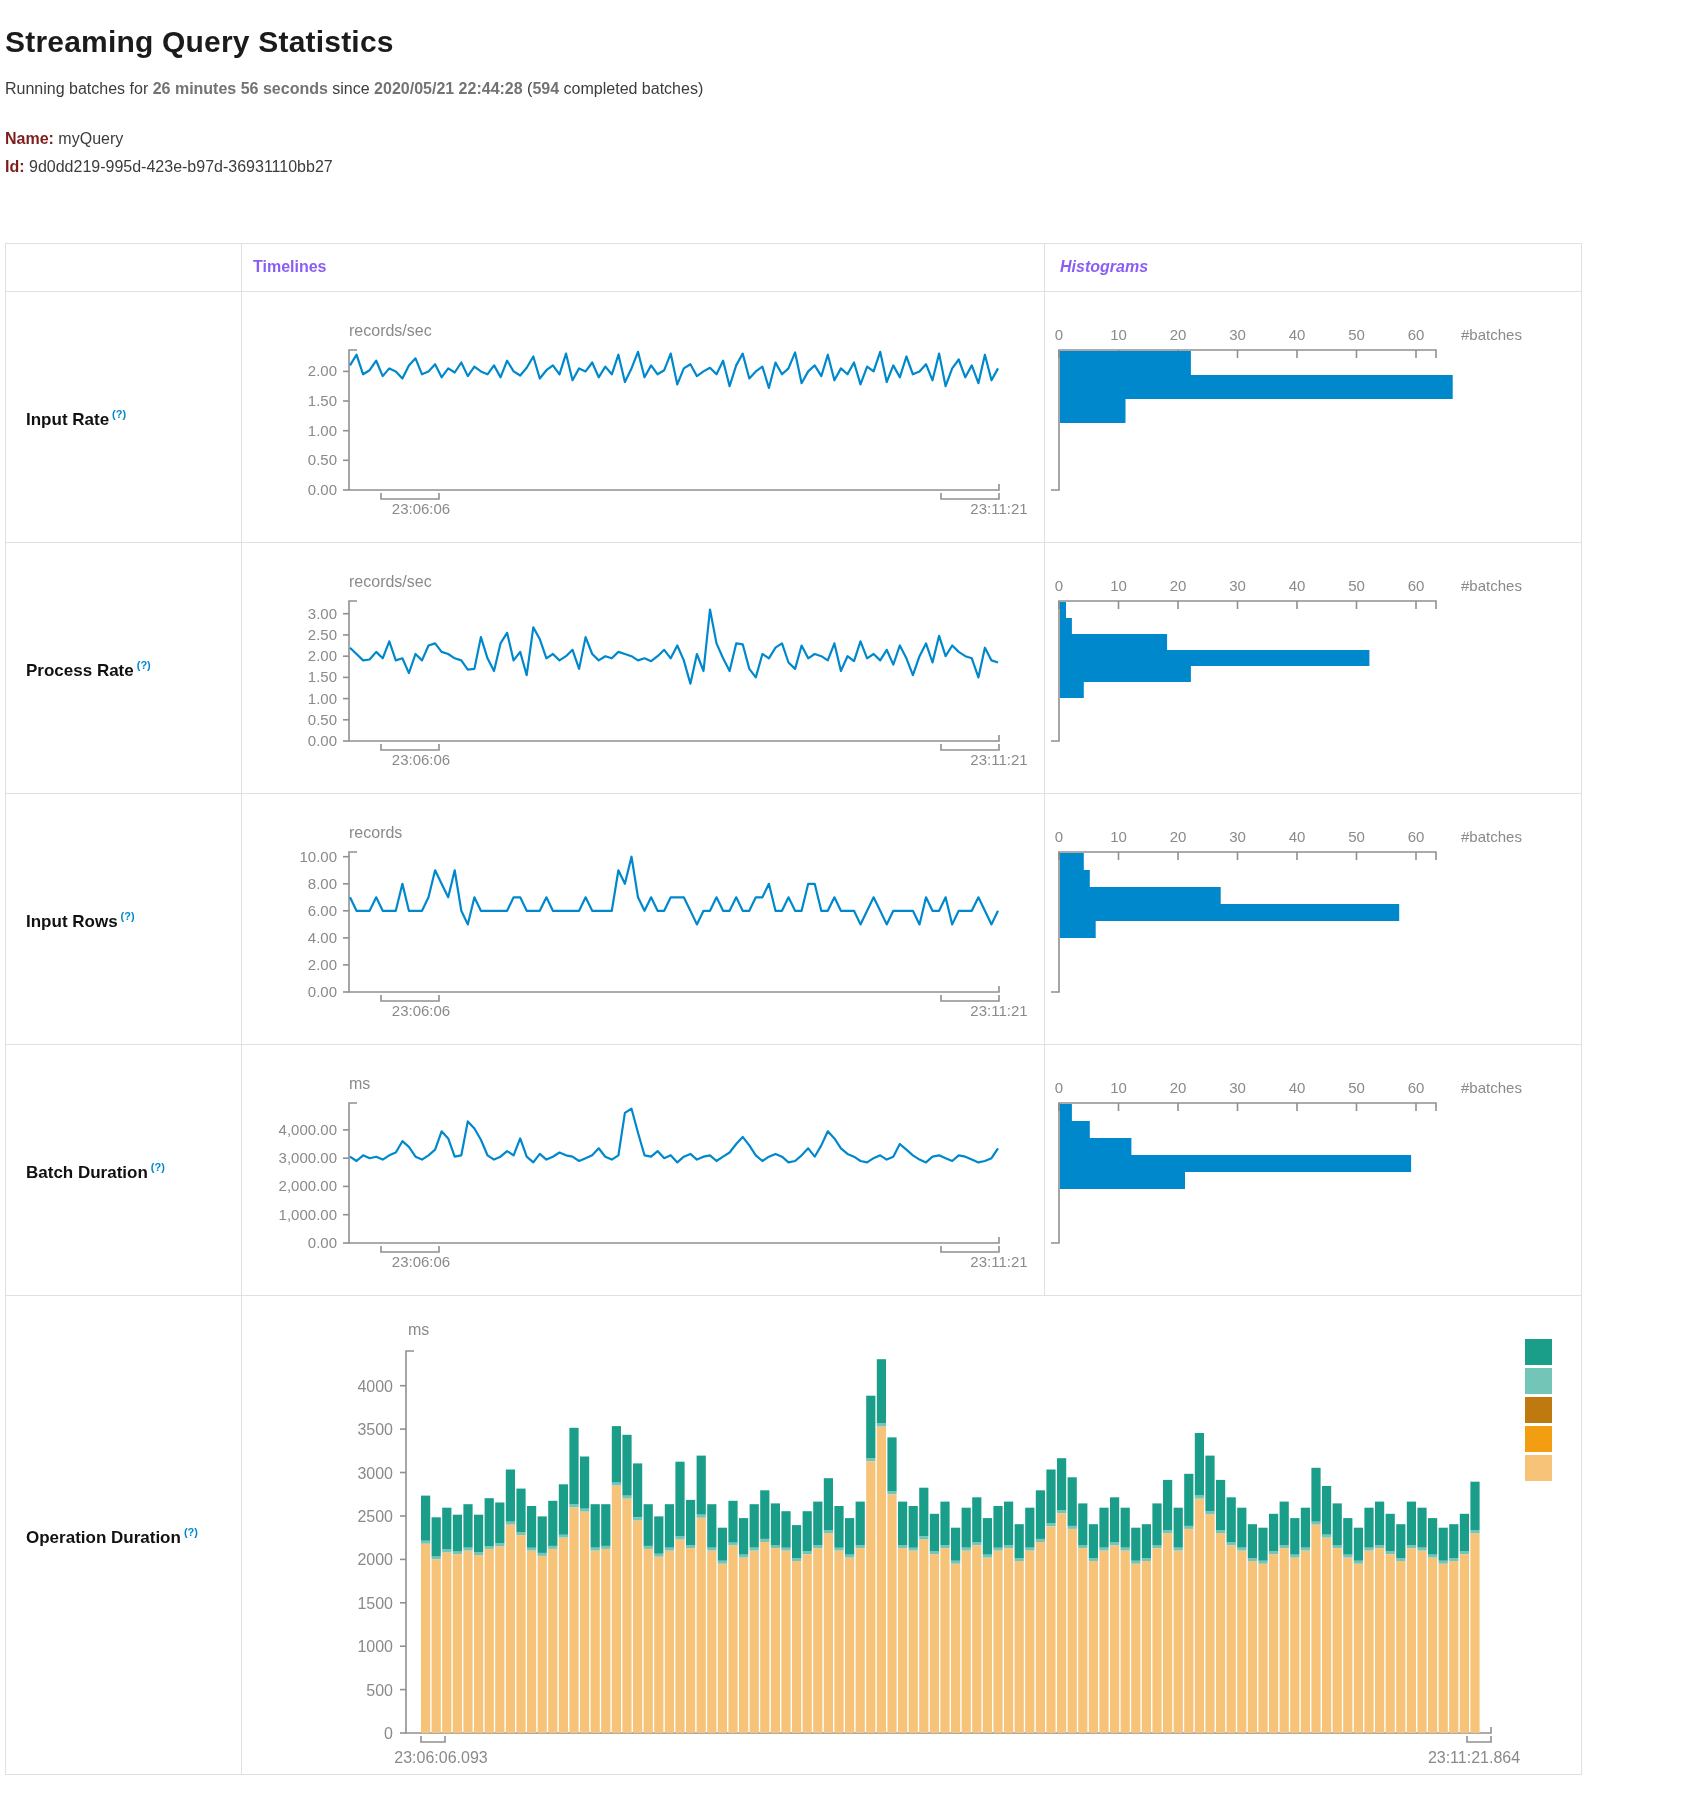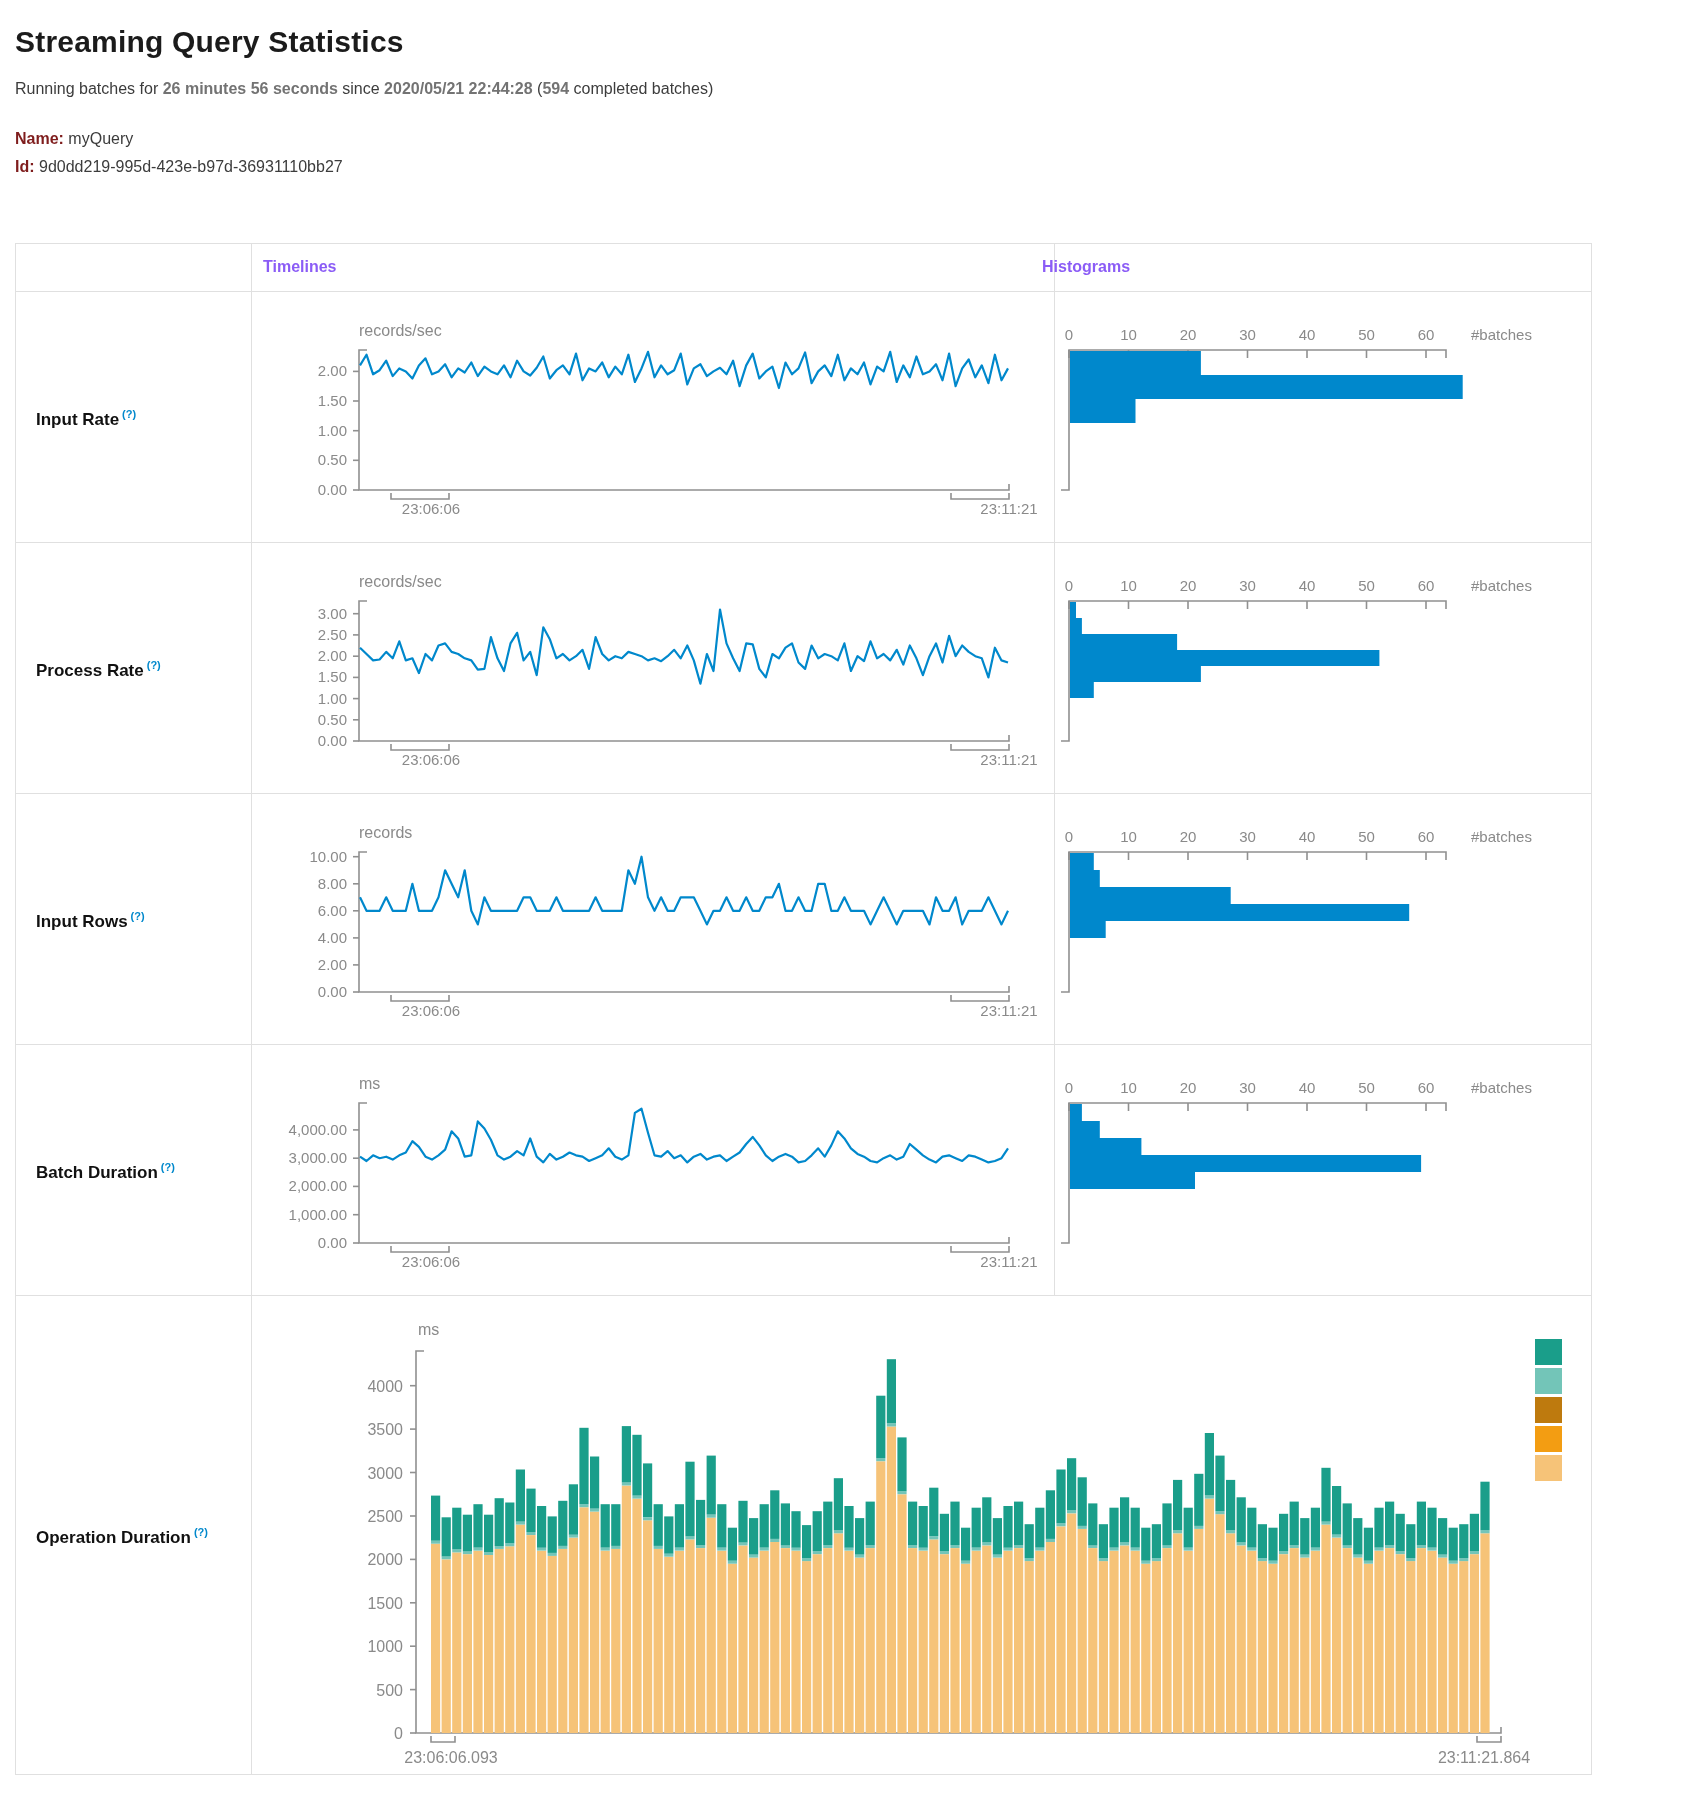--- a/index.html
+++ b/index.html
@@ -1,27 +1,27 @@
 <!DOCTYPE html>
 <html><head>
 <meta charset="utf-8">
 <style>
   html,body{margin:0;padding:0;background:#fff;}
   body{font-family:"Liberation Sans",sans-serif;color:#222;width:1693px;height:1820px;overflow:hidden;}
-  .container{padding-left:15px;}
+  .container{padding-left:5px;}
   h1{font-size:30px;font-weight:700;color:#1b1b1b;margin:25px 0 0 0;letter-spacing:0.2px;}
   .subtitle{font-size:16px;color:#3c3c3c;margin:21px 0 0 0;white-space:pre-wrap;}
   .subtitle b{color:#737373;}
   .meta{margin-top:27px;font-size:16px;line-height:28px;color:#3c3c3c;}
   .meta b{color:#7f1d1d;}
   .stats-table{position:relative;margin-top:62px;width:1575px;border:1px solid #e0e0e0;background:#fff;}
   .thead{position:relative;height:47px;border-bottom:1px solid #e0e0e0;}
   .th-label{position:absolute;top:14px;font-size:16px;font-weight:700;color:#8b5cf6;}
   .th-t{left:247px;}
-  .th-h{left:1026px;}
+  .th-h{left:1054px;font-style:italic;}
   .trow{position:relative;height:250px;border-bottom:1px solid #e0e0e0;}
   .trow.tall{height:478px;border-bottom:none;}
   .vl{position:absolute;top:0;bottom:0;left:235px;width:1px;background:#e0e0e0;}
   .vl2{left:1038px;}
   .rlabel{position:absolute;left:20px;top:50%;transform:translateY(-50%);font-weight:700;font-size:17px;color:#111;width:212px;line-height:18px;}
   .rlabel sup{color:#0088cc;font-size:11px;font-weight:700;margin-left:3px;}
   svg.chart{position:absolute;left:236px;top:0;}
   svg text{font-family:"Liberation Sans",sans-serif;}
   .ax{stroke:#909090;stroke-width:1.6;fill:none;}
 </style>

